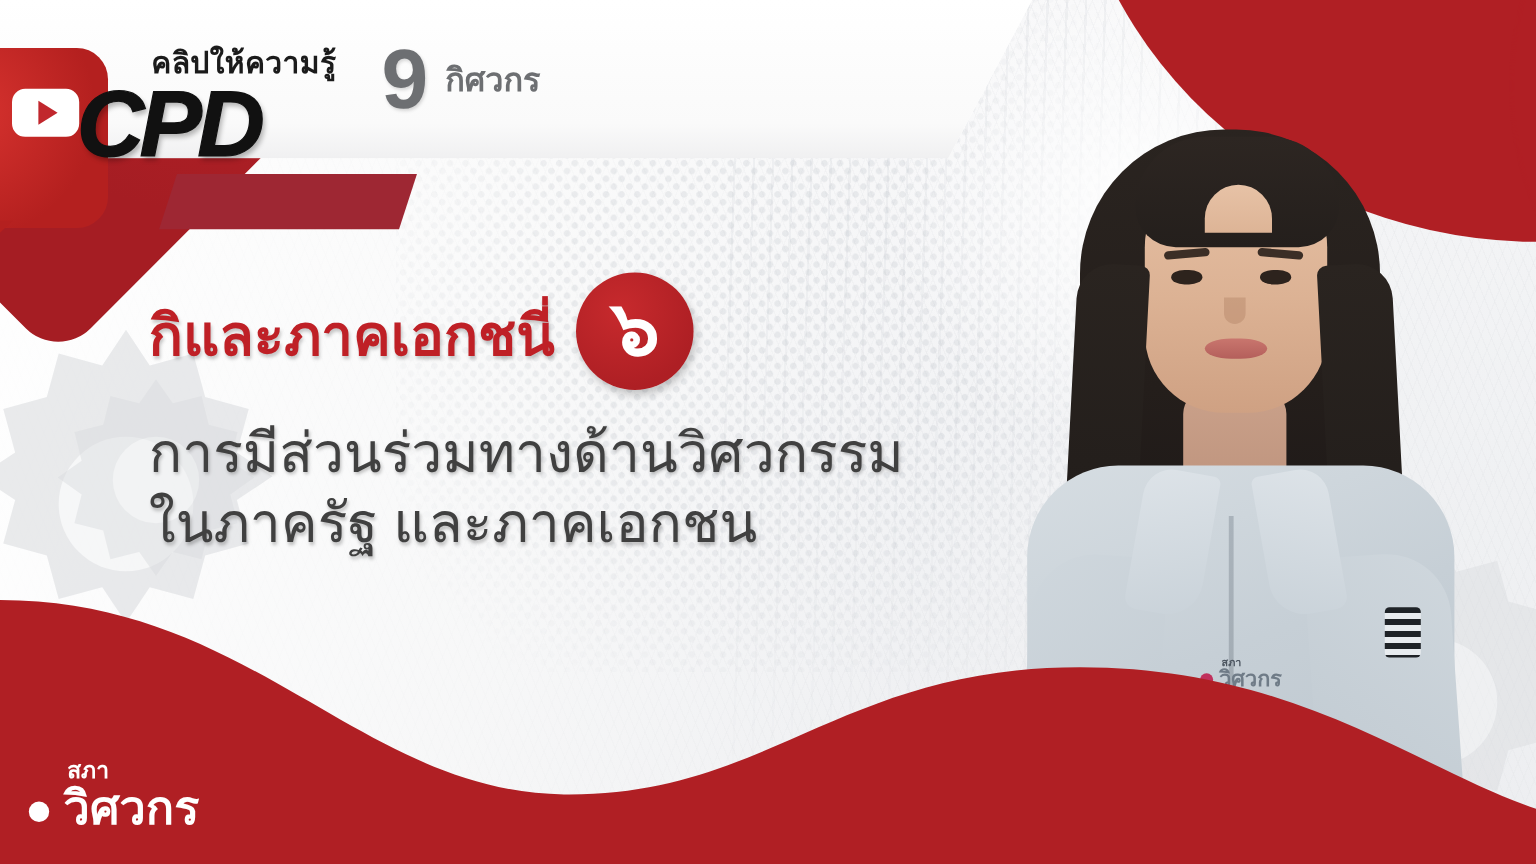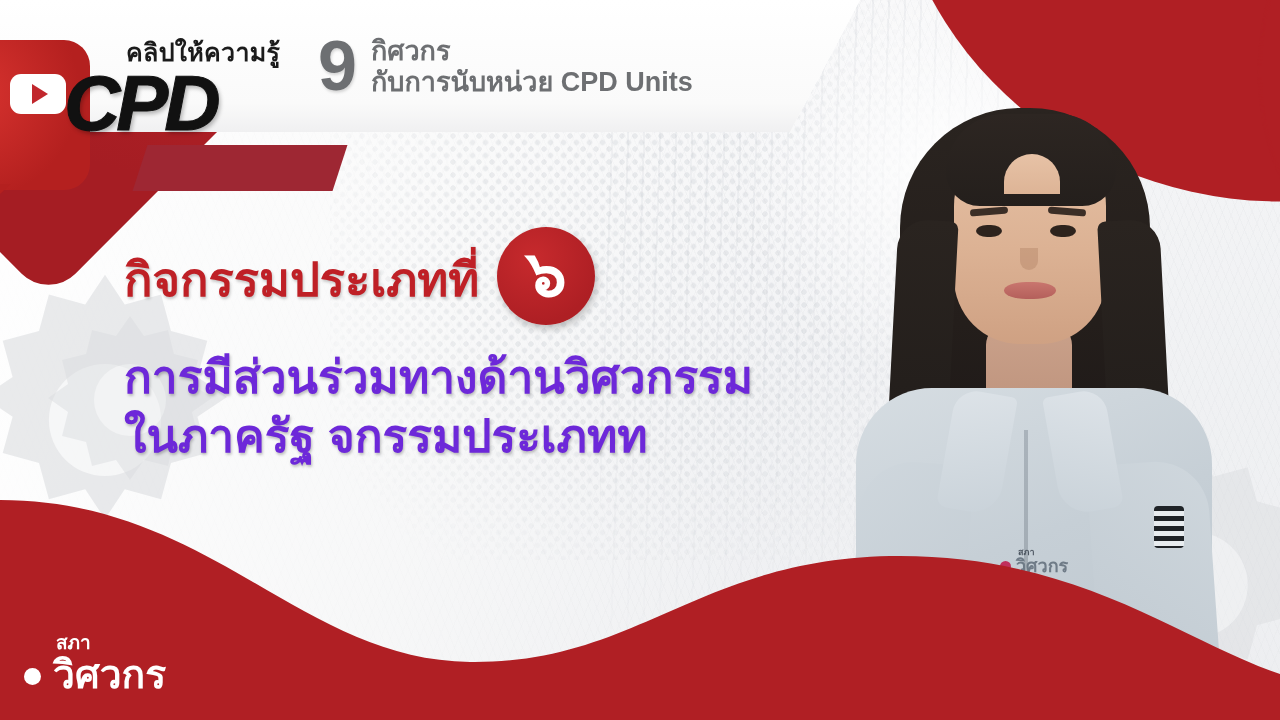--- a/index.html
+++ b/index.html
@@ -149,21 +149,21 @@
     box-shadow:2px 4px 7px rgba(0,0,0,.22);
     margin-top:-6px;
   }
   .cat-num{
     font-size:64px; font-weight:800; color:#fff; line-height:1; margin-top:-4px;
   }
 
   
   .title{ position:absolute; left:124px; top:348px; width:720px; }
   .title-line{
-    font-size:46px; font-weight:700; color:#6d28d9; line-height:1.28;
+    font-size:46px; font-weight:400; color:#404040; line-height:1.28;
     text-shadow:1px 2px 3px rgba(0,0,0,.25);
     white-space:nowrap;
   }
 
   
   .council{ position:absolute; left:24px; bottom:26px; display:flex; align-items:flex-end; gap:12px; }
   .council-dot{ width:17px; height:17px; border-radius:50%; background:#fff; margin-bottom:9px; }
   .council-text{ display:flex; flex-direction:column; line-height:1; }
   .council-top{ font-size:19px; font-weight:600; color:#fff; margin-left:3px; margin-bottom:3px; }
   .council-main{ font-size:39px; font-weight:700; color:#fff; line-height:1; }
@@ -322,34 +322,33 @@
       <span class="tri"></span>
     </div>
     <div class="kicker">คลิปให้ความรู้</div>
     <div class="cpd">CPD</div>
   </div>
 
   <div class="nine-block">
     <span class="nine">9</span>
     <span class="nine-lines">
       <span class="nine-l1">กิศวกร</span>
-      <span class="nine-l2">กับการนับหน่วย CPD Units</span>
     </span>
   </div>
 
   <div class="cat-row">
-    <span class="cat-label">กิจกรรมประเภทที่</span>
+    <span class="cat-label">กิและภาคเอกชนี่</span>
     <span class="cat-circle">
       <span class="cat-num">๖</span>
     </span>
   </div>
 
   <div class="title">
     <div class="title-line">การมีส่วนร่วมทางด้านวิศวกรรม</div>
-    <div class="title-line">ในภาครัฐ จกรรมประเภทท</div>
+    <div class="title-line">ในภาครัฐ และภาคเอกชน</div>
   </div>
 
   <div class="council">
     <span class="council-dot"></span>
     <span class="council-text">
       <span class="council-top">สภา</span>
       <span class="council-main">วิศวกร</span>
     </span>
   </div>
 

